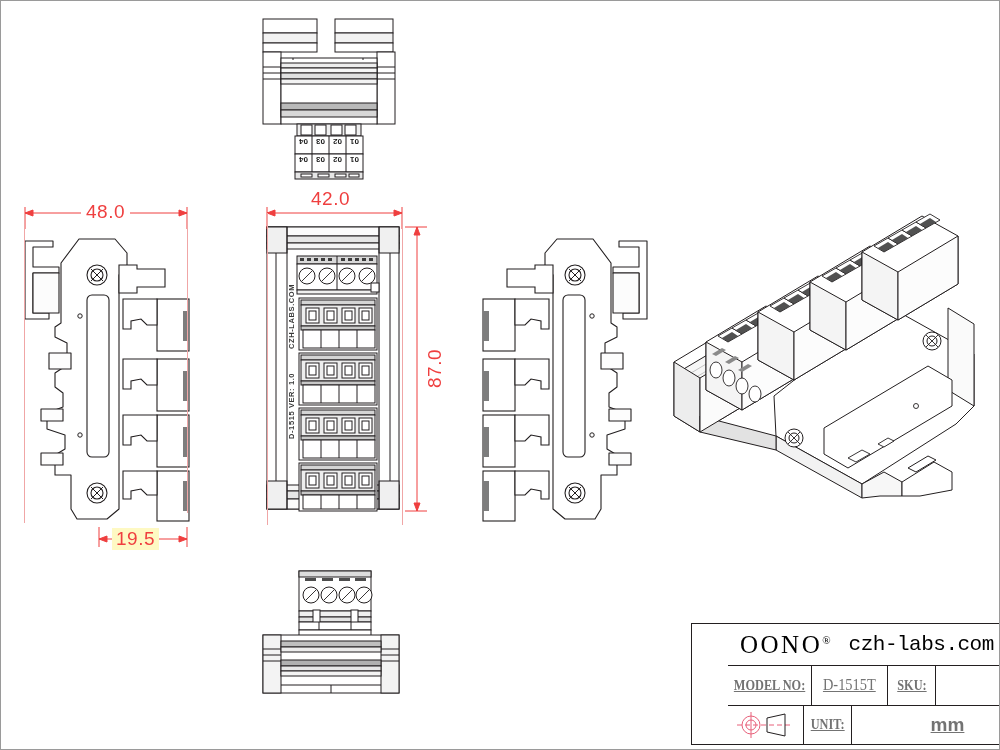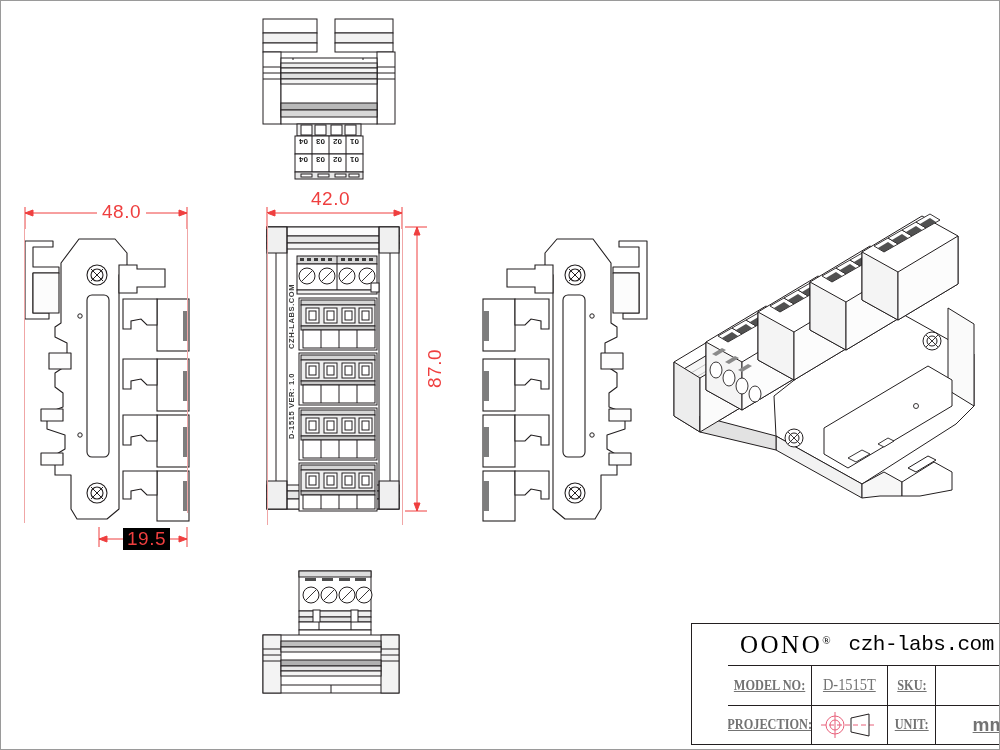--- a/index.html
+++ b/index.html
@@ -263,37 +263,37 @@
     <svg width="180" height="24" viewBox="0 0 180 24">
       <g stroke="#ef3f3f" stroke-width="1">
         <line x1="4" y1="8" x2="166" y2="8"></line>
         <path d="M4 8 L12 5 L12 11 Z" fill="#ef3f3f"></path>
         <path d="M166 8 L158 5 L158 11 Z" fill="#ef3f3f"></path>
         <line x1="4" y1="2" x2="4" y2="24"></line>
         <line x1="166" y1="2" x2="166" y2="24"></line>
       </g>
     </svg>
   </div>
-  <div class="dimtext" style="left:80px; top:200px; background:#fff; padding:0 5px;margin-left:16px;">48.0</div>
+  <div class="dimtext" style="left:80px; top:200px; background:#fff; padding:0 5px;">48.0</div>
 
   <div style="position:absolute; left:23px; top:212px; width:1px; height:310px; background:#f0a6a6;"></div>
   <div style="position:absolute; left:186px; top:212px; width:1px; height:300px; background:#f0a6a6;"></div>
 
   <div class="view" style="left:96px; top:526px;">
     <svg width="96" height="22" viewBox="0 0 96 22">
       <g stroke="#ef3f3f" stroke-width="1">
         <line x1="2" y1="12" x2="90" y2="12"></line>
         <path d="M2 12 L10 9 L10 15 Z" fill="#ef3f3f"></path>
         <path d="M90 12 L82 9 L82 15 Z" fill="#ef3f3f"></path>
         <line x1="2" y1="0" x2="2" y2="20"></line>
         <line x1="90" y1="0" x2="90" y2="20"></line>
       </g>
     </svg>
   </div>
-  <div class="dimtext" style="left:122px; top:527px; background:#000000; padding:0 4px;">19.5</div>
+  <div class="dimtext" style="left:111px; top:527px; background:#fef9c3; padding:0 4px;">19.5</div>
 
   <div class="view" style="left:262px; top:222px;">
     <svg width="140" height="290" viewBox="0 0 140 290">
       <g fill="none" stroke="#231f20" stroke-width="1">
 
         <rect x="4" y="4" width="132" height="282" fill="#ffffff"></rect>
 
         <rect x="4" y="4" width="132" height="9" fill="#fbfbfb"></rect>
         <rect x="4" y="13" width="132" height="7" fill="#e6e6e6"></rect>
         <rect x="4" y="20" width="132" height="6" fill="#f5f5f5"></rect>
@@ -721,23 +721,20 @@
       </div>
       <div class="tb-cell c-model-val">
         <span class="tb-value">D-1515T</span>
       </div>
       <div class="tb-cell c-sku-lbl">
         <span class="tb-label">SKU:</span>
       </div>
     </div>
 
     <div class="tb-row" id="tb-row-projection">
-      <div class="tb-cell c-proj-lbl">
-        <span class="tb-label">PROJECTION:</span>
-      </div>
       <div class="tb-cell c-proj-val">
         <svg width="66" height="30" viewBox="0 0 66 30">
           <g stroke="#e8607a" stroke-width="1" fill="none">
             <circle cx="18" cy="15" r="9"></circle>
             <circle cx="18" cy="15" r="5"></circle>
             <line x1="18" y1="2" x2="18" y2="28"></line>
             <line x1="4" y1="15" x2="58" y2="15" stroke-dasharray="5,3"></line>
           </g>
           <path d="M34 8 L52 4 L52 26 L34 22 Z" fill="none" stroke="#231f20" stroke-width="1"></path>
         </svg>

